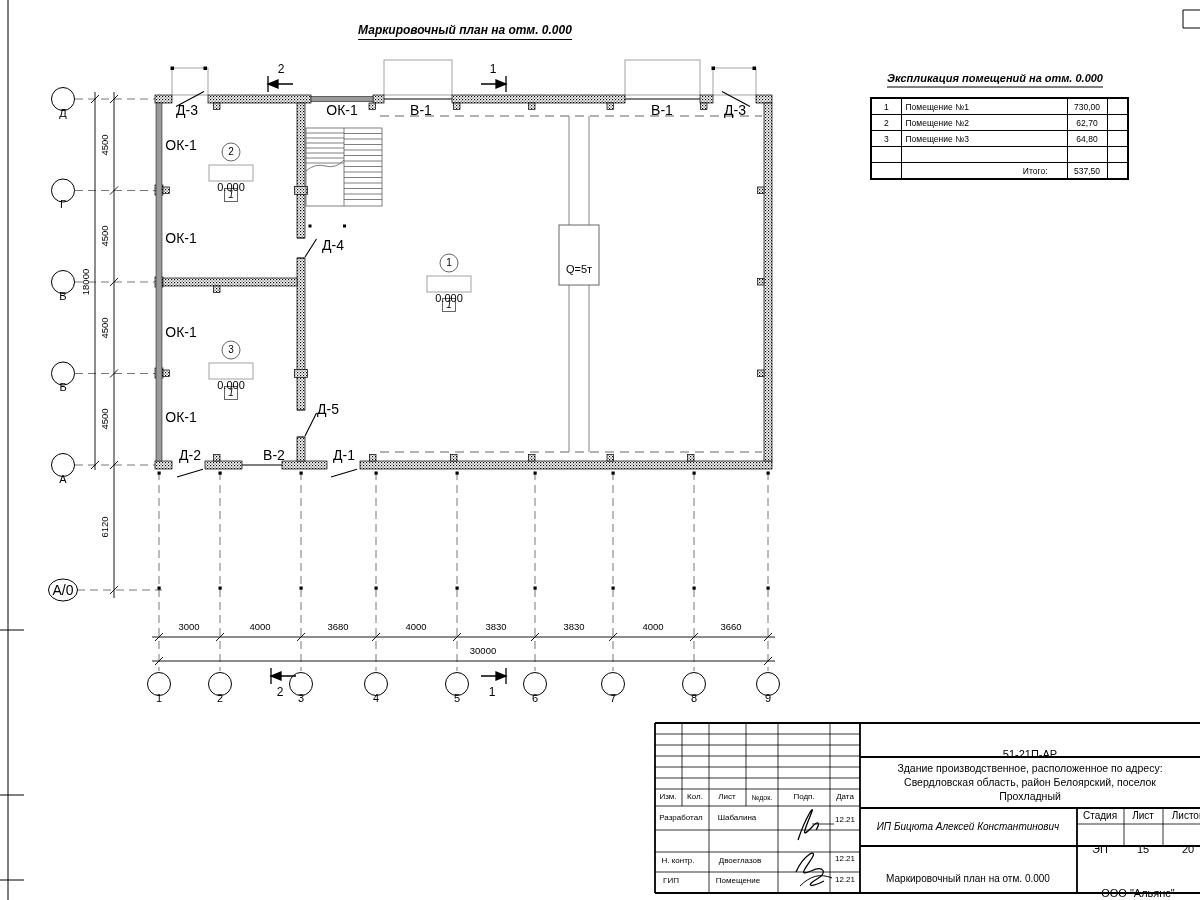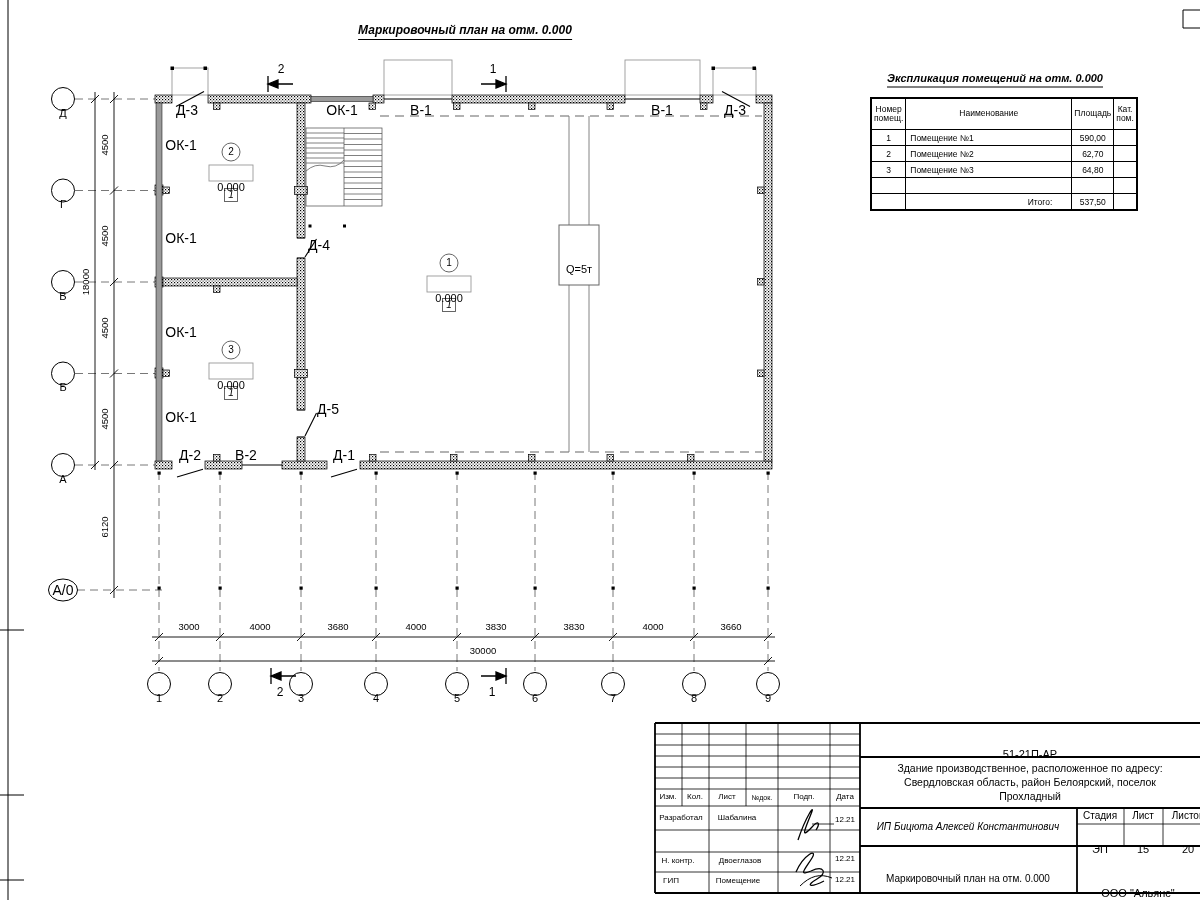--- a/index.html
+++ b/index.html
@@ -235,30 +235,24 @@
 <div class="lbl s11 bd it title-underline" style="left:995px;top:66px;">Экспликация помещений на отм. 0.000</div>
 
 <table class="expl">
   <colgroup>
       <col style="width:30px">
       <col style="width:166px">
       <col style="width:40px">
       <col style="width:21px">
     </colgroup>
   <tbody>
-      <tr class="hdr">
-    <td>Номер помещ.</td>
-    <td>Наименование</td>
-    <td>Площадь</td>
-    <td>Кат. пом.</td>
-  </tr>
   <tr>
     <td>1</td>
     <td class="nm">Помещение №1</td>
-    <td>590,00</td>
+    <td>730,00</td>
     <td></td>
   </tr>
   <tr>
     <td>2</td>
     <td class="nm">Помещение №2</td>
     <td>62,70</td>
     <td></td>
   </tr>
   <tr>
     <td>3</td>
@@ -322,25 +316,25 @@
 <div class="lbl s9" style="left:342px;top:110px;">ОК-1</div>
 <div class="lbl s9" style="left:421px;top:110px;">В-1</div>
 <div class="lbl s9" style="left:662px;top:110px;">В-1</div>
 <div class="lbl s9" style="left:735px;top:110px;">Д-3</div>
 
 <div class="lbl s9" style="left:181px;top:145px;">ОК-1</div>
 <div class="lbl s9" style="left:181px;top:238px;">ОК-1</div>
 <div class="lbl s9" style="left:181px;top:332px;">ОК-1</div>
 <div class="lbl s9" style="left:181px;top:417px;">ОК-1</div>
 
-<div class="lbl s9" style="left:319px;top:245px;">Д-4</div>
+<div class="lbl s9" style="left:333px;top:245px;">Д-4</div>
 <div class="lbl s9" style="left:328px;top:409px;">Д-5</div>
 
 <div class="lbl s9" style="left:190px;top:455px;">Д-2</div>
-<div class="lbl s9" style="left:246px;top:455px;">В-2</div>
+<div class="lbl s9" style="left:274px;top:455px;">В-2</div>
 <div class="lbl s9" style="left:344px;top:455px;">Д-1</div>
 
 <div class="lbl s10" style="left:231px;top:152px;">2</div>
 <div class="lbl s11" style="left:231px;top:173px;">0.000</div>
 <div class="lbl s10 it" style="left:231px;top:195px;">1</div>
 <div class="lbl s10" style="left:231px;top:350px;">3</div>
 <div class="lbl s11" style="left:231px;top:371px;">0.000</div>
 <div class="lbl s10 it" style="left:231px;top:393px;">1</div>
 <div class="lbl s10" style="left:449px;top:263px;">1</div>
 <div class="lbl s11" style="left:449px;top:284px;">0.000</div>

